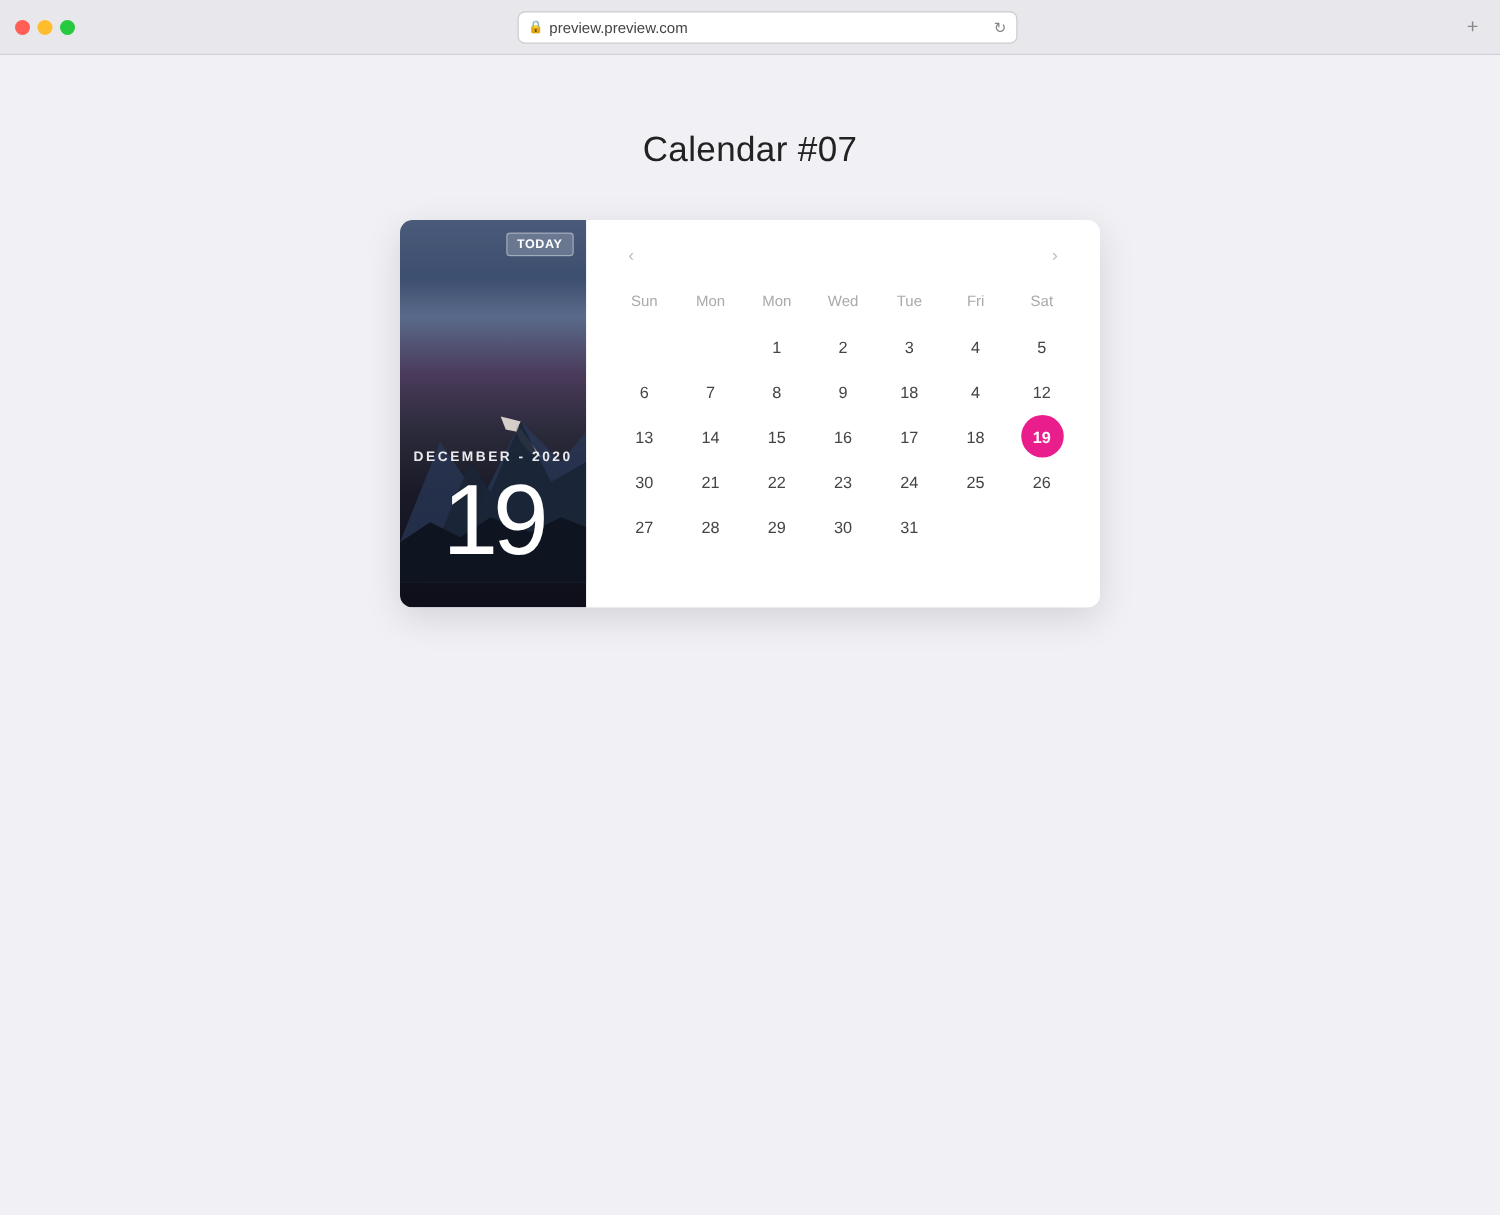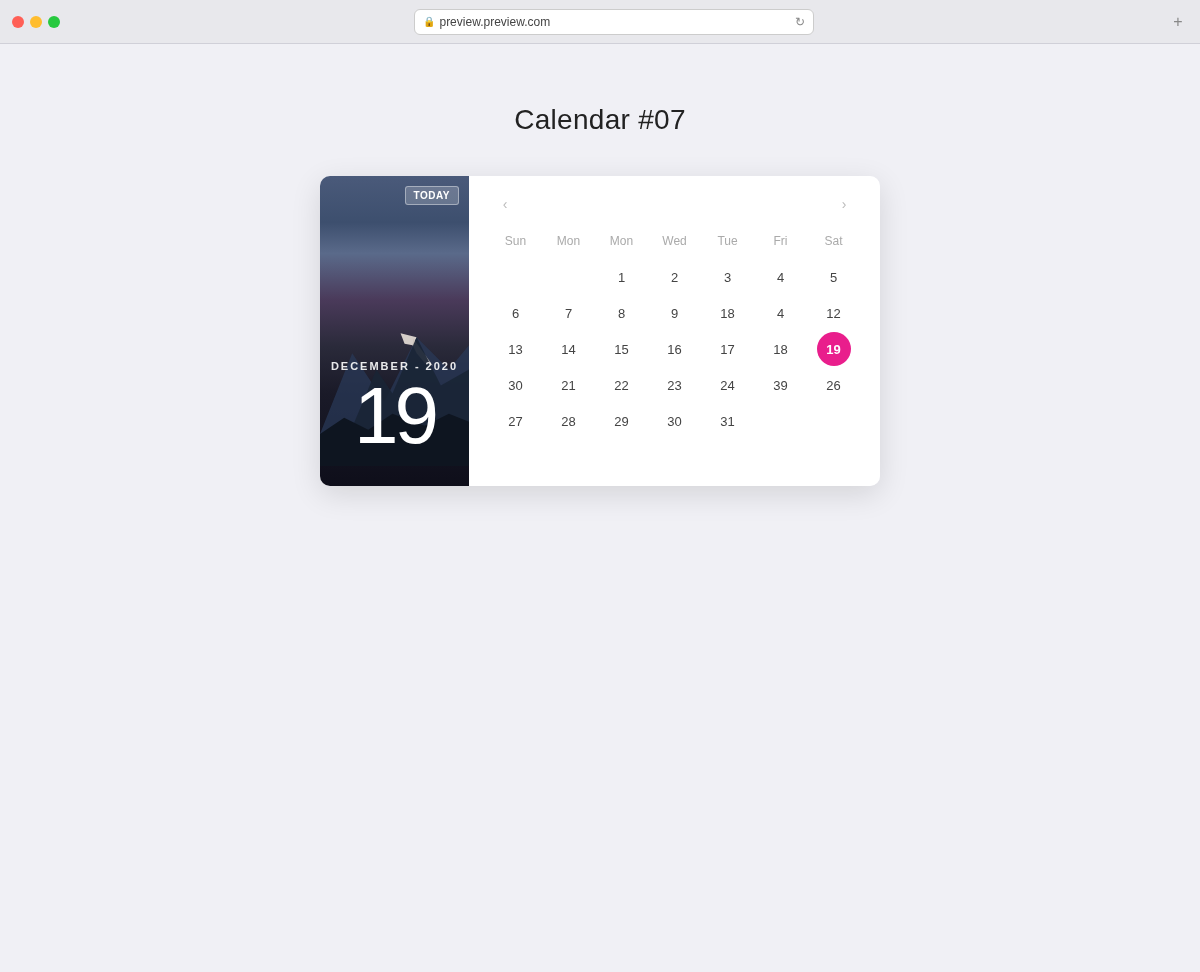--- a/index.html
+++ b/index.html
@@ -344,21 +344,21 @@
             <div class="day-cell">15</div>
             <div class="day-cell">16</div>
             <div class="day-cell">17</div>
             <div class="day-cell">18</div>
             <div class="day-cell today">19</div>
             <div class="day-cell">30</div>
             <div class="day-cell">21</div>
             <div class="day-cell">22</div>
             <div class="day-cell">23</div>
             <div class="day-cell">24</div>
-            <div class="day-cell">39</div>
+            <div class="day-cell">25</div>
             <div class="day-cell">26</div>
             <div class="day-cell">27</div>
             <div class="day-cell">28</div>
             <div class="day-cell">29</div>
             <div class="day-cell">30</div>
             <div class="day-cell">31</div>
             <div class="day-cell empty"></div>
             <div class="day-cell empty"></div>
           </div>
       </div>

